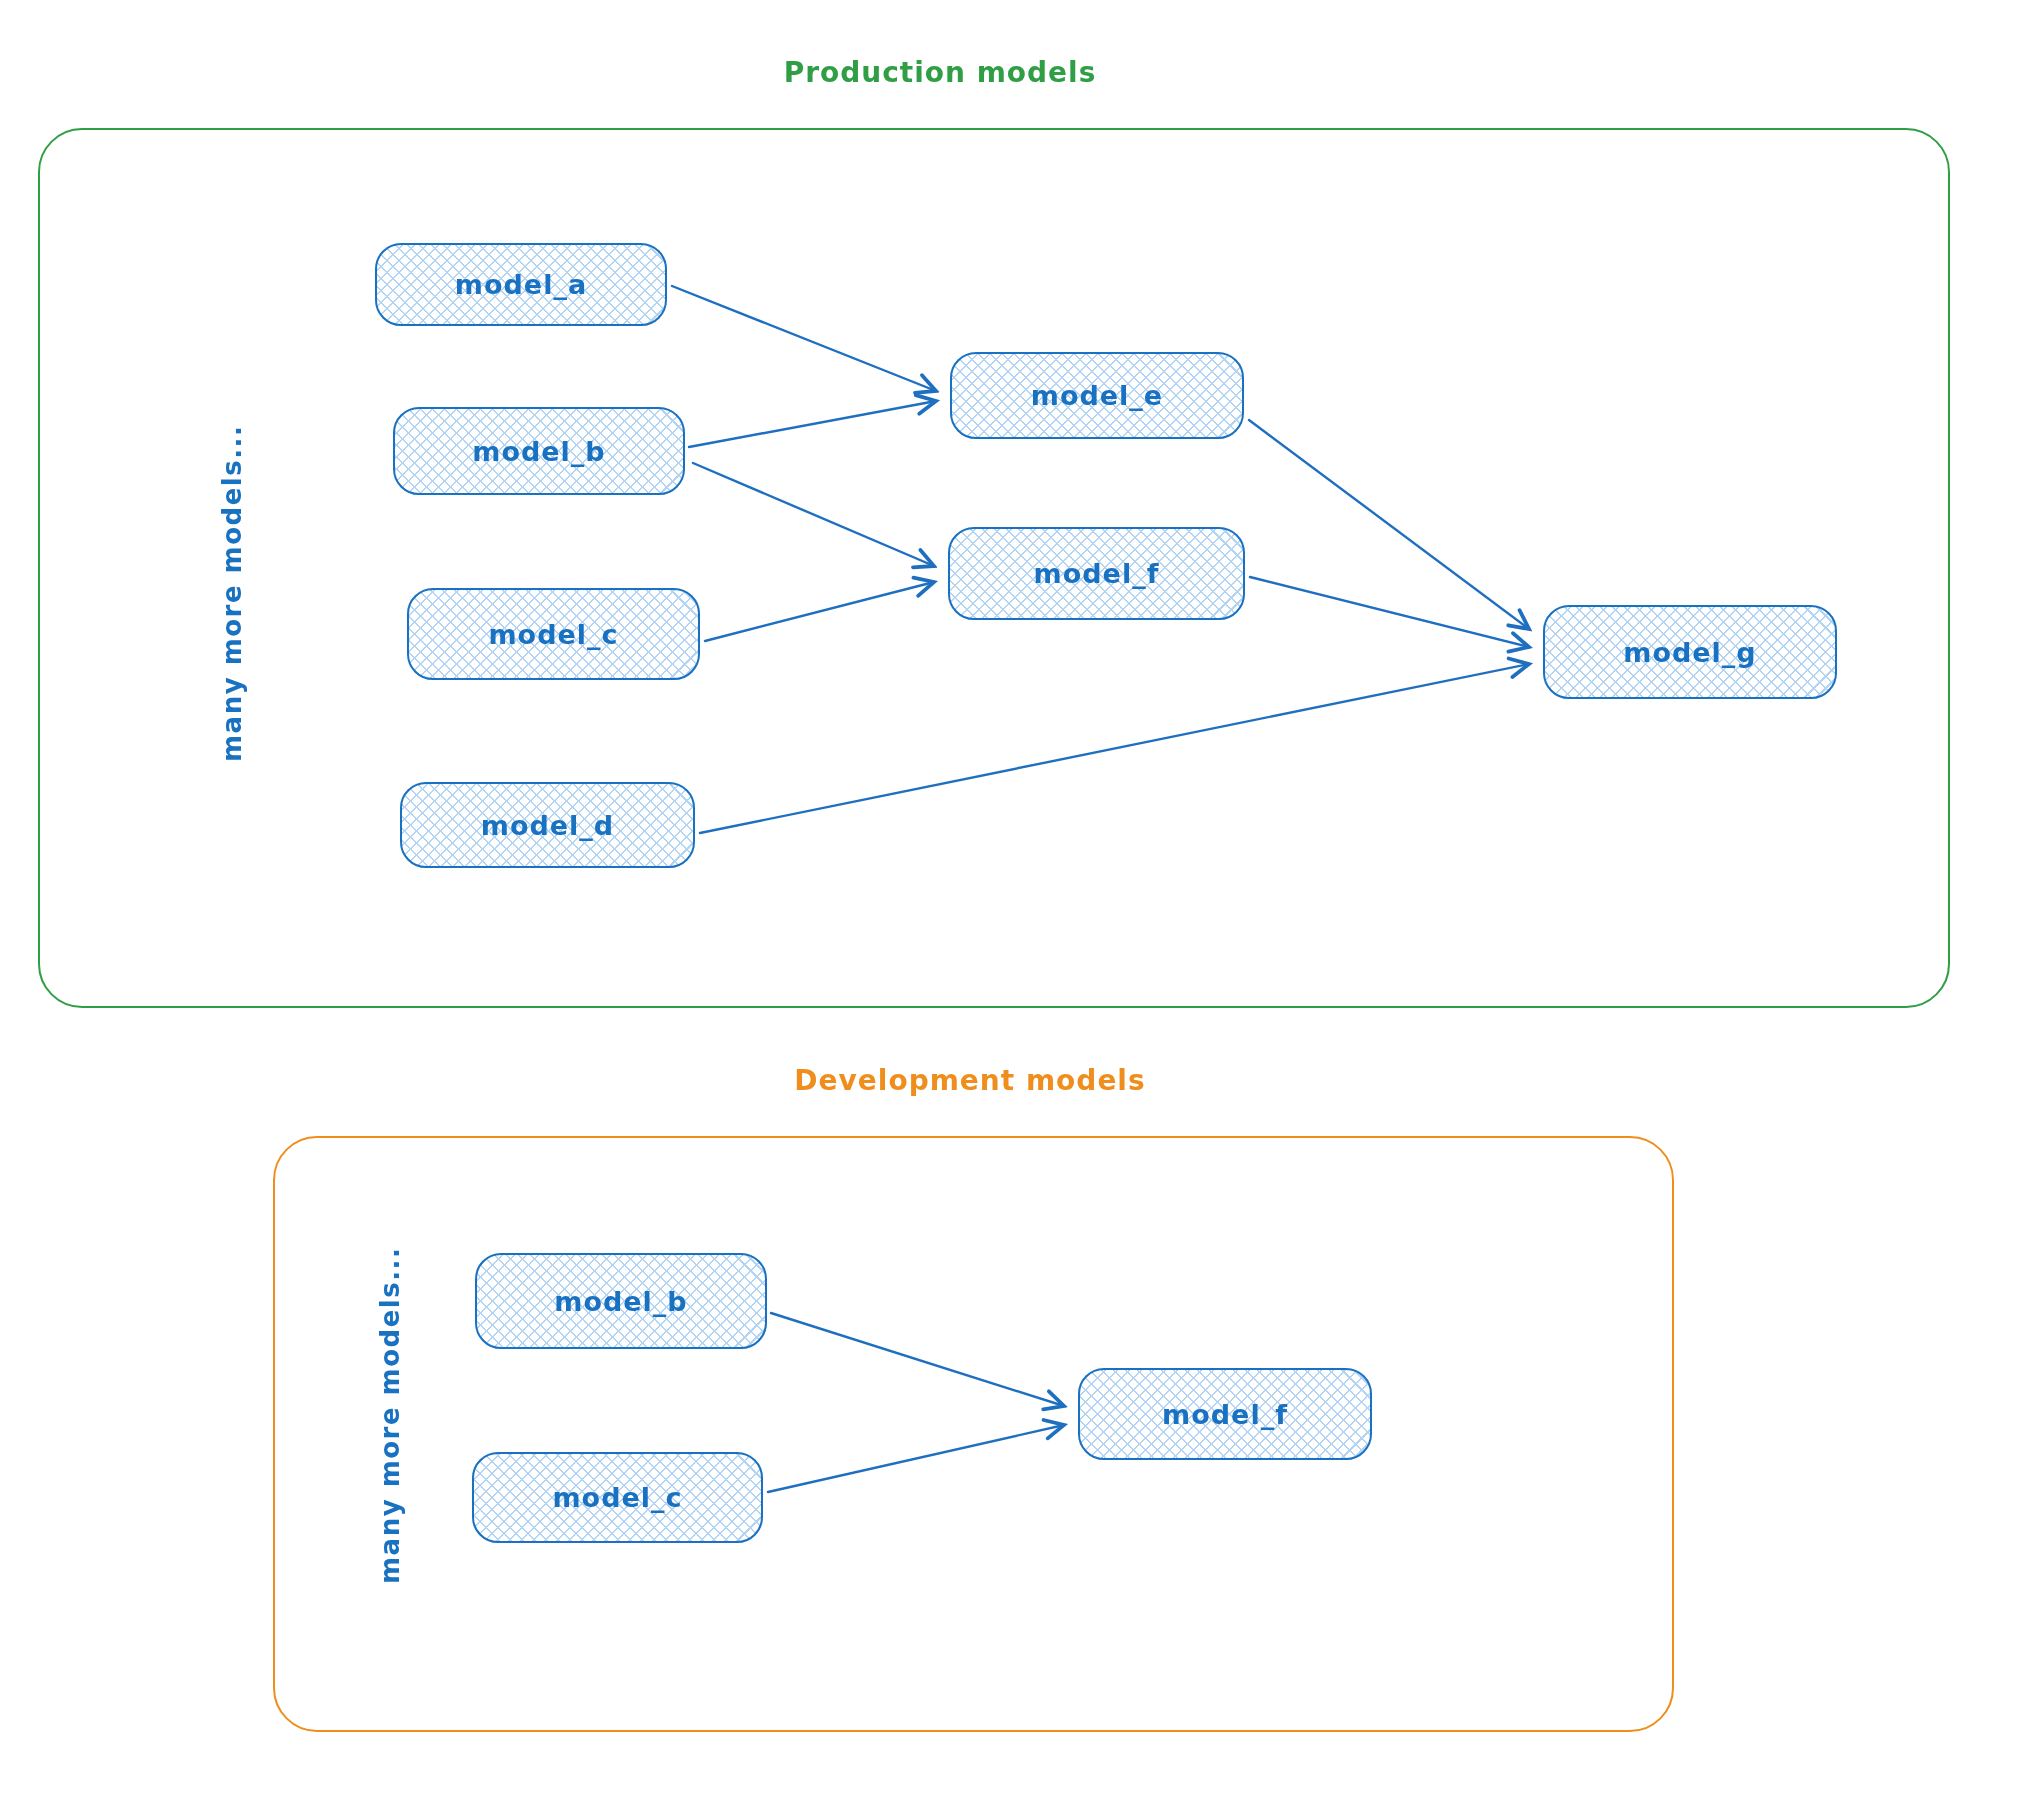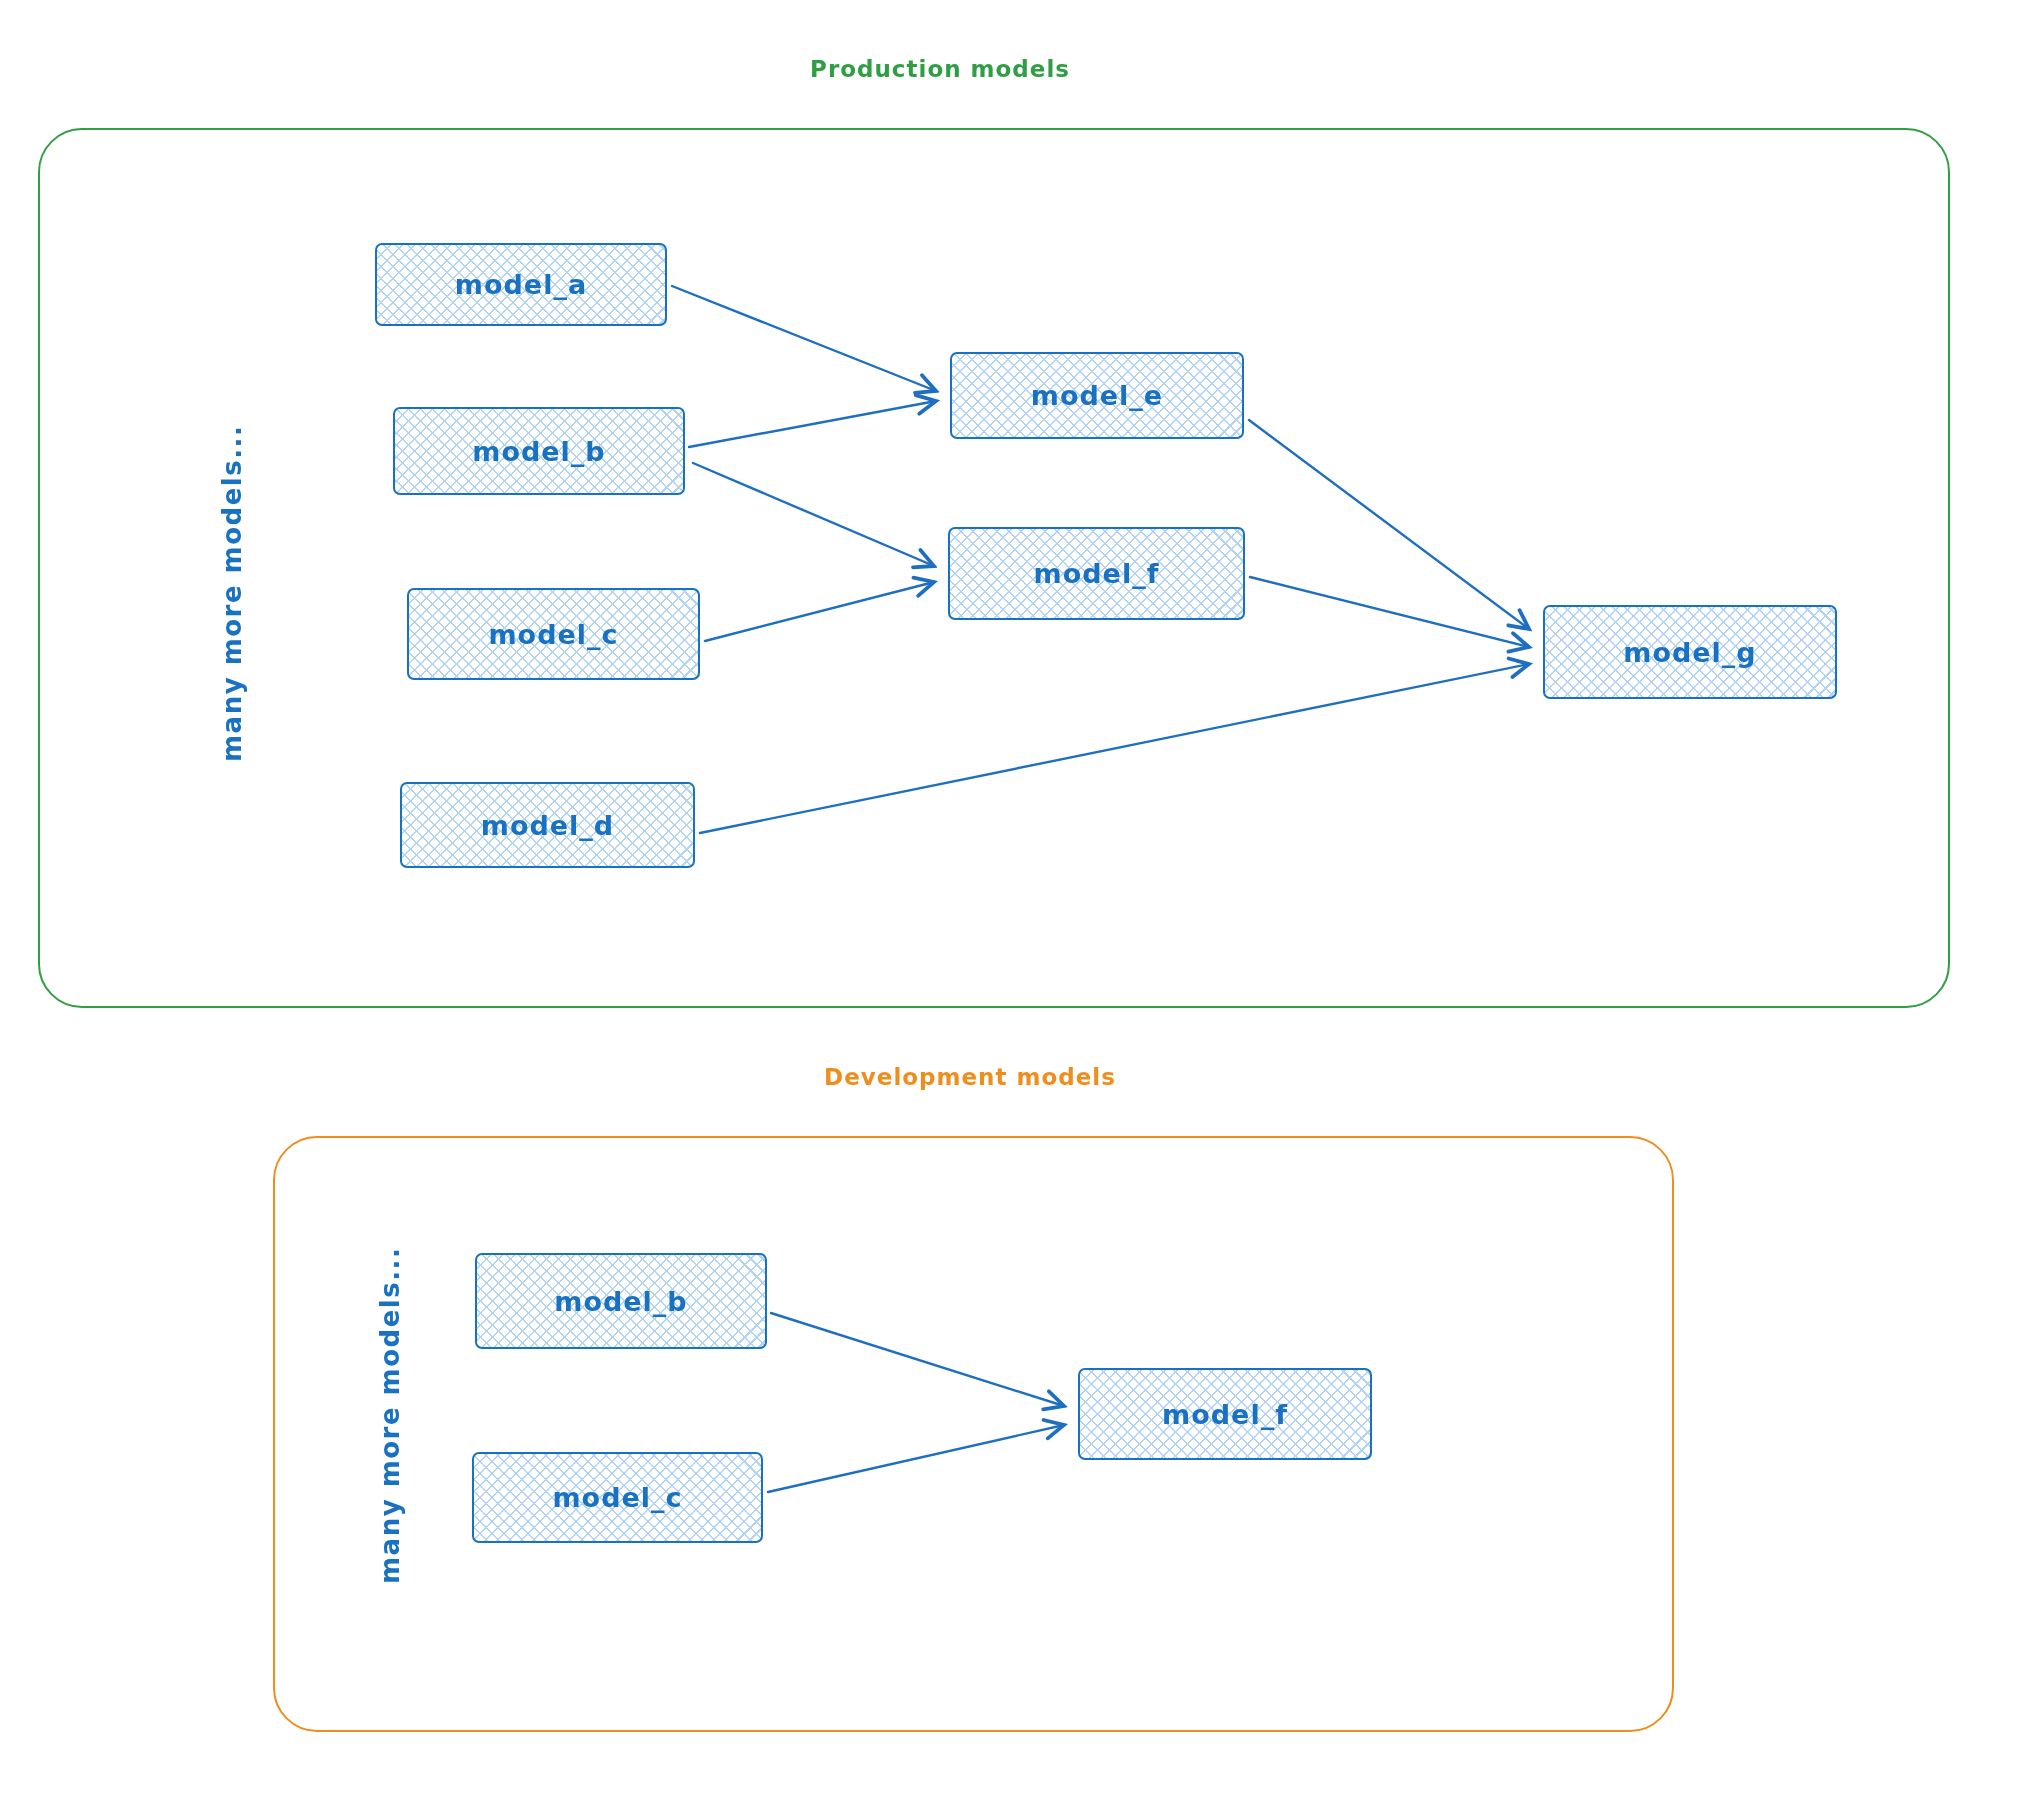--- a/index.html
+++ b/index.html
@@ -7,21 +7,21 @@
     position: relative;
     width: 2024px;
     height: 1818px;
     background: #ffffff;
     font-family: "DejaVu Sans", sans-serif;
     overflow: hidden;
   }
   .section-title {
     position: absolute;
     text-align: center;
-    font-size: 23px;
+    font-size: 28px;
     font-weight: bold;
     letter-spacing: 1px;
   }
   .prod-title { left: 440px; top: 56px; width: 1000px; color: var(--production-accent); }
   .dev-title  { left: 470px; top: 1064px; width: 1000px; color: var(--development-accent); text-align: center; }
   .frame {
     position: absolute;
     border-radius: 44px;
     border: 2.5px solid;
     background: transparent;
@@ -39,21 +39,21 @@
     font-weight: bold;
     letter-spacing: 1.5px;
     color: var(--node-text);
   }
   .prod-side { left: 77px;  top: 582px; }
   .dev-side  { left: 235px; top: 1404px; }
   .node {
     position: absolute;
     box-sizing: border-box;
     border: 2.5px solid var(--node-stroke);
-    border-radius: 7px;
+    border-radius: 26px;
     background-color: #ffffff;
     background-image:
       repeating-linear-gradient(45deg,  var(--node-hatch) 0px, var(--node-hatch) 1.7px, transparent 1.7px, transparent 8.5px),
       repeating-linear-gradient(135deg, var(--node-hatch) 0px, var(--node-hatch) 1.7px, transparent 1.7px, transparent 8.5px);
     display: flex;
     align-items: center;
     justify-content: center;
     z-index: 2;
   }
   .node-label {

